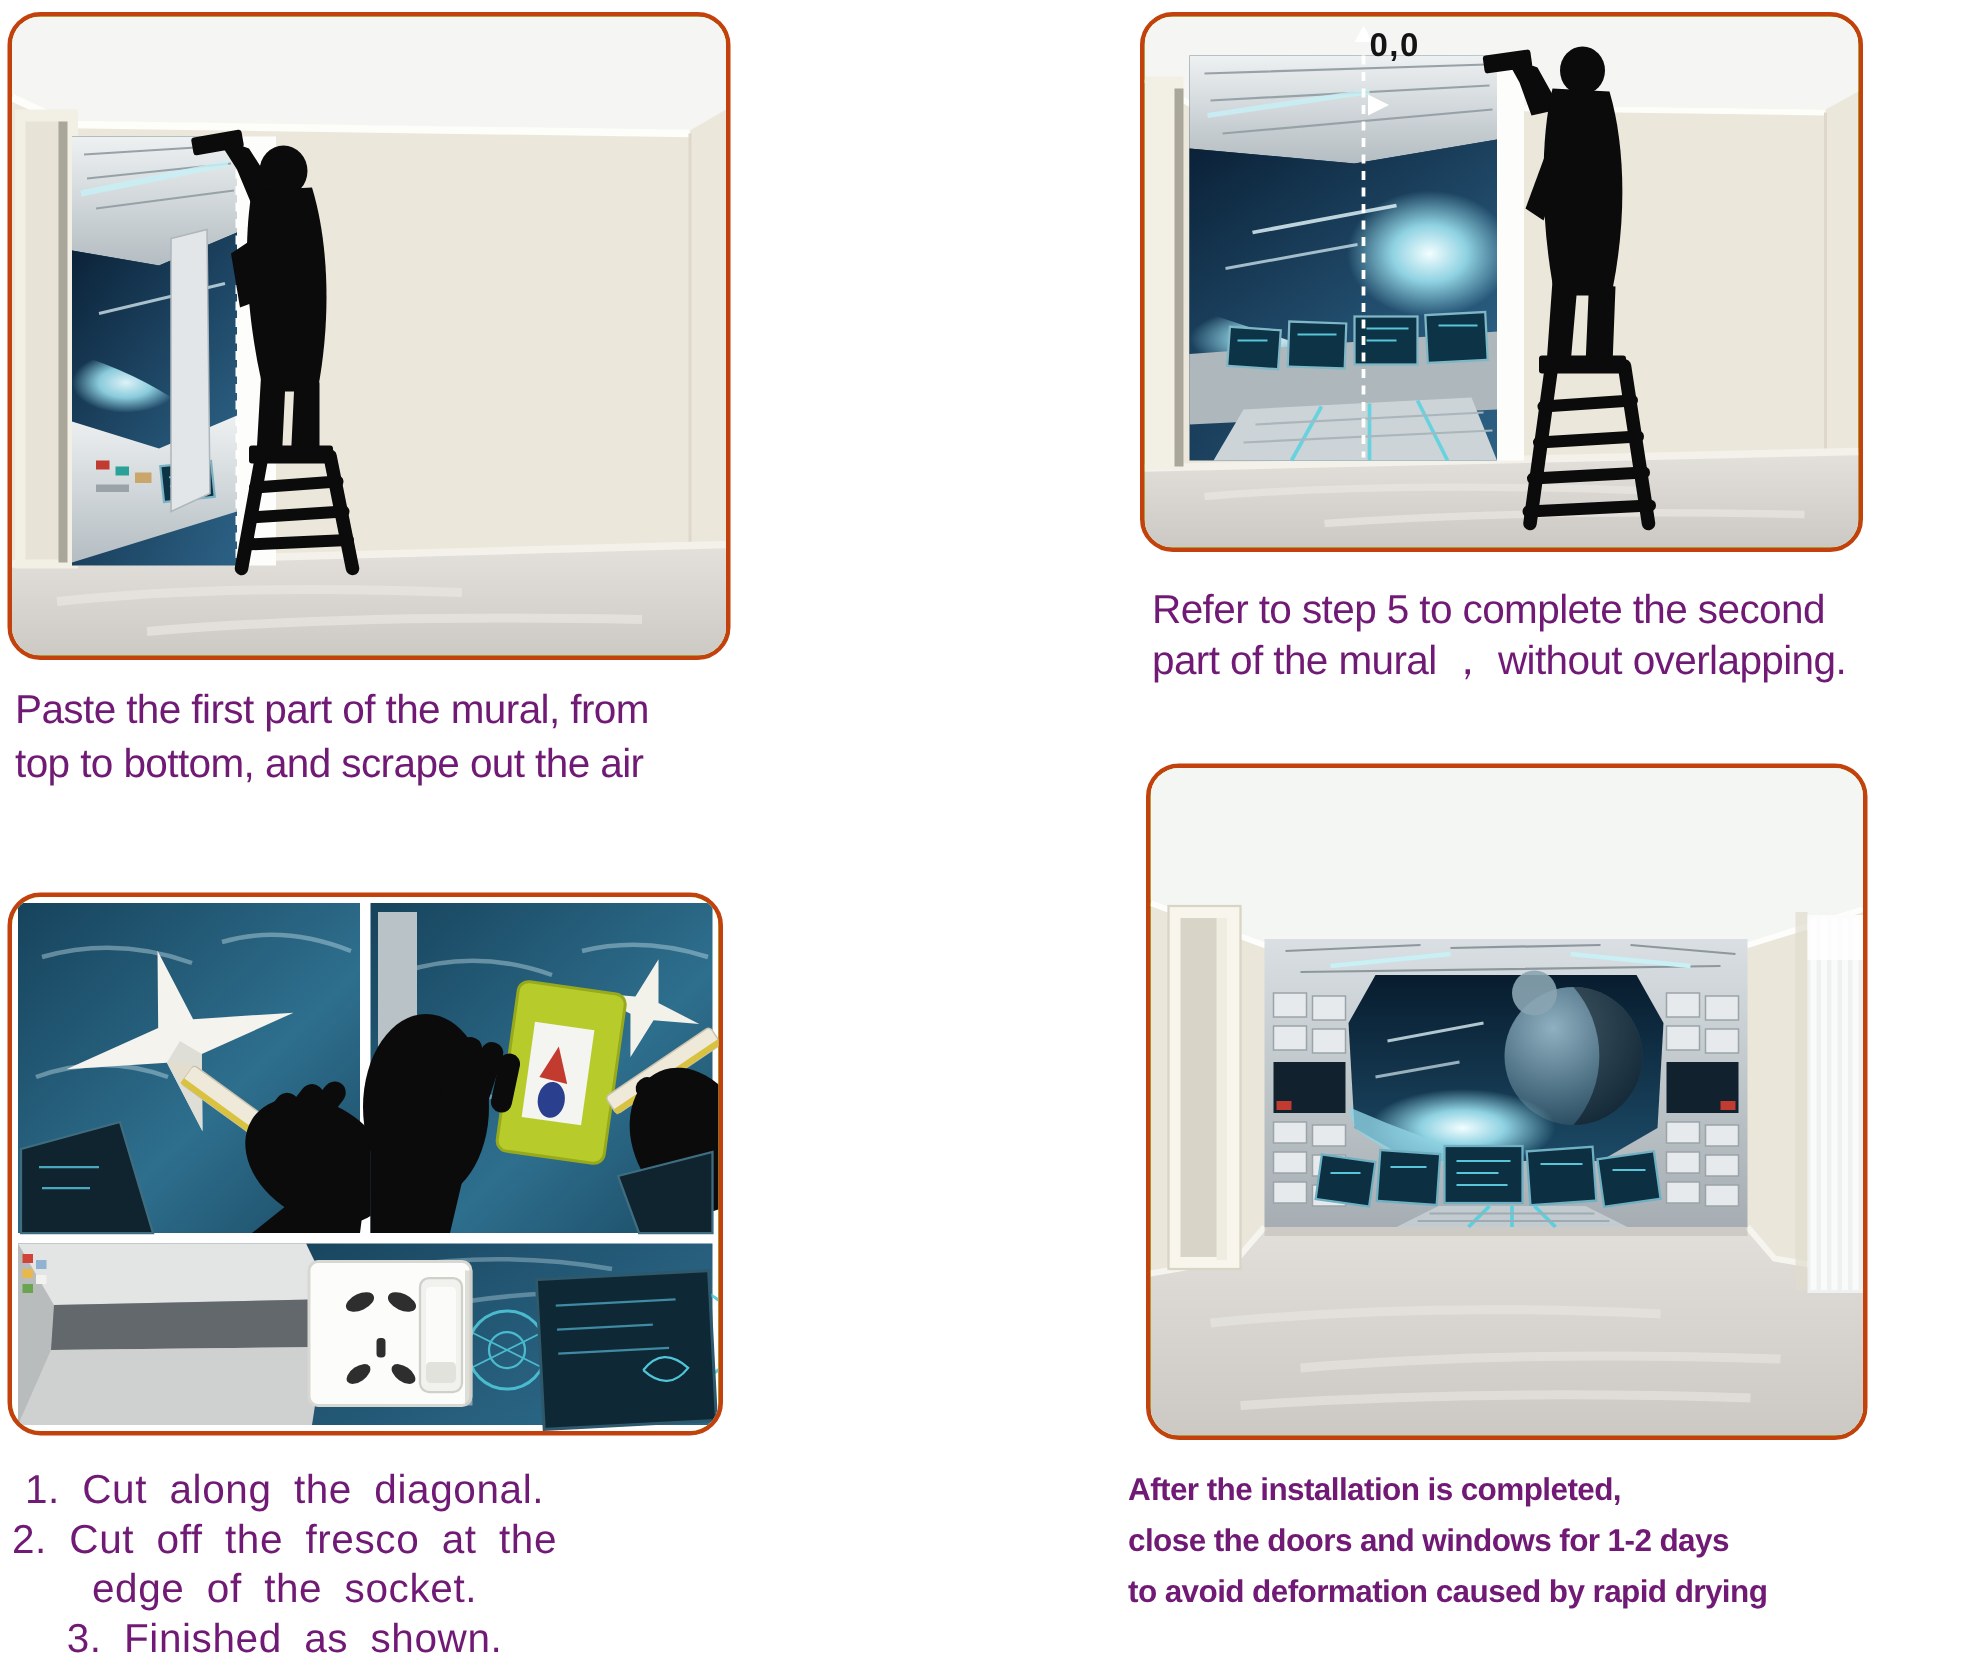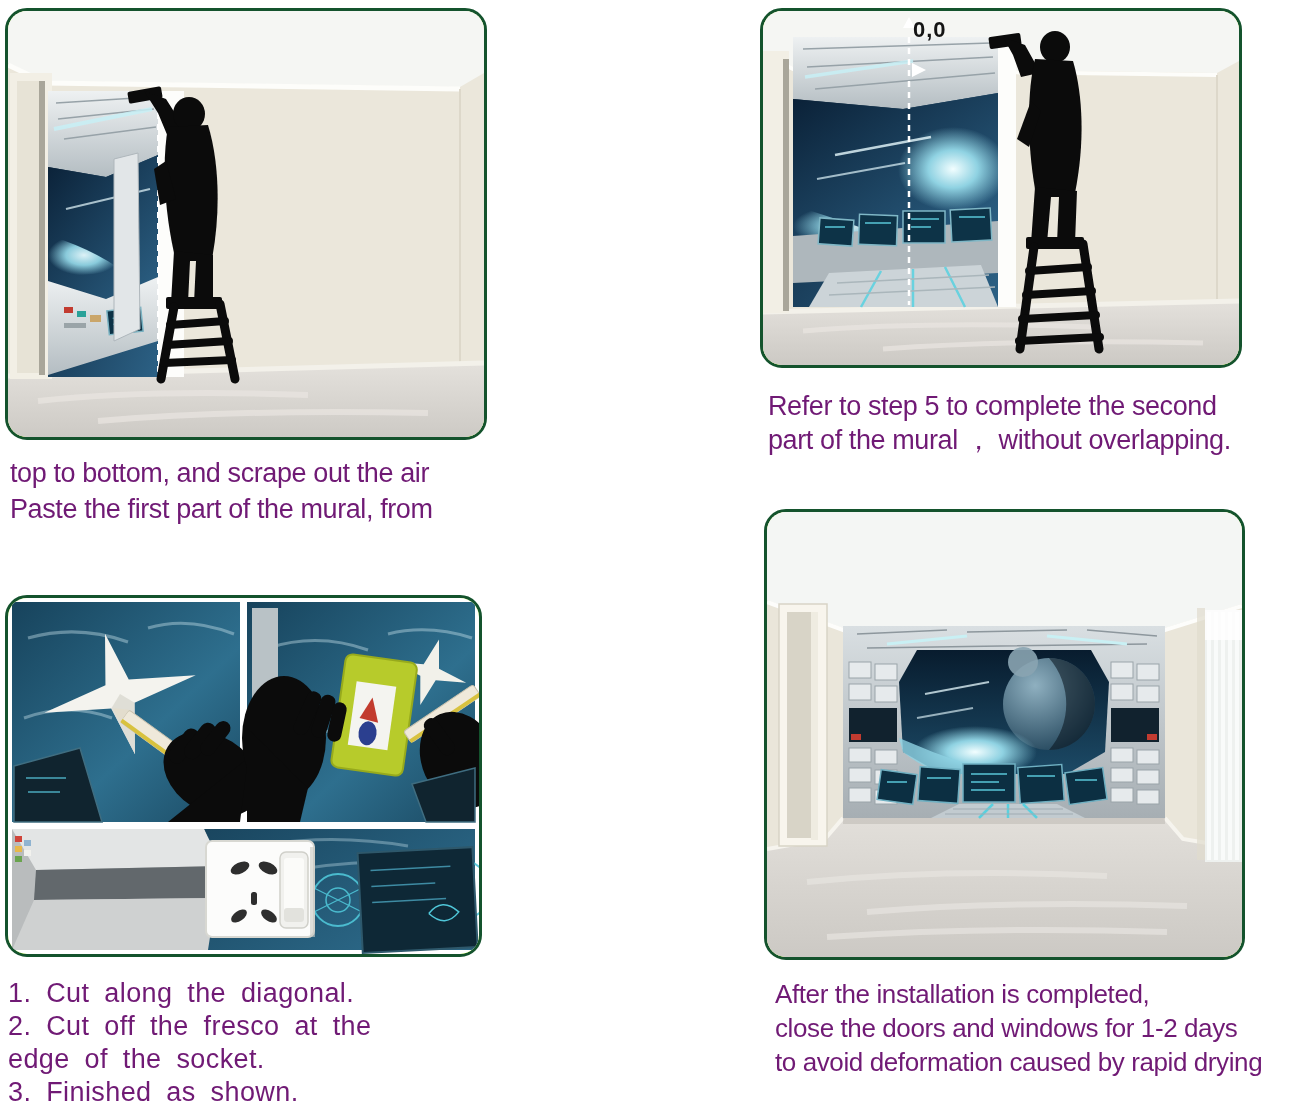--- a/index.html
+++ b/index.html
@@ -1,30 +1,30 @@
 <!DOCTYPE html>
 <html><head>
 <meta charset="utf-8">
 <style>
   html,body{margin:0;padding:0;background:#ffffff;}
   #stage{position:relative;width:1312px;height:1114px;background:#ffffff;overflow:hidden;
          font-family:"Liberation Sans",sans-serif;color:#1c1c1c;}
-  .panel{position:absolute;border:3px solid #14532d;border-radius:22px;overflow:hidden;
+  .panel{position:absolute;border:3px solid #c2410c;border-radius:22px;overflow:hidden;
          background:#84cc16;box-sizing:border-box;}
   .panel svg{display:block;width:100%;height:100%;}
   #panel-step1{left:5px;top:8px;width:482px;height:432px;}
   #panel-step2{left:760px;top:8px;width:482px;height:360px;}
   #panel-step3{left:5px;top:595px;width:477px;height:362px;}
   #panel-step4{left:764px;top:509px;width:481px;height:451px;}
   .caption{position:absolute;font-size:27px;line-height:36px;letter-spacing:-0.4px;
            color:#701a75;white-space:nowrap;}
   #caption-step1{left:10px;top:455px;}
   #caption-step2{left:768px;top:389px;line-height:34px;}
-  #caption-step3{left:8px;top:977px;line-height:33px;word-spacing:7px;letter-spacing:0.4px;}
-  #caption-step4{left:775px;top:977px;line-height:34px;font-size:26px;}
+  #caption-step3{left:8px;top:977px;line-height:33px;word-spacing:7px;letter-spacing:0.4px;text-align:center;}
+  #caption-step4{left:752px;top:977px;line-height:34px;font-size:21px;font-weight:bold;}
   .origin-label{position:absolute;left:150px;top:6px;font-size:22px;font-weight:700;
                 color:#141414;letter-spacing:1px;}
 </style>
 </head>
 <body>
 
 <div id="stage">
 
   <div class="panel" id="panel-step1">
     <svg viewBox="0 0 476 426" preserveAspectRatio="none">
@@ -96,22 +96,22 @@
         <line x1="166" y1="296" x2="153" y2="368" stroke-width="9"></line>
         <line x1="212" y1="293" x2="227" y2="368" stroke-width="9"></line>
         <line x1="162" y1="314" x2="217" y2="310" stroke-width="8"></line>
         <line x1="159" y1="334" x2="221" y2="330" stroke-width="8"></line>
         <line x1="156" y1="352" x2="224" y2="349" stroke-width="8"></line>
       </g>
     </svg>
   </div>
 
   <div class="caption" id="caption-step1">
+    <div>Paste the first part of the mural, from</div>
     <div>top to bottom, and scrape out the air</div>
-    <div>Paste the first part of the mural, from</div>
   </div>
 
   <div class="panel" id="panel-step2">
     <svg viewBox="0 0 476 354" preserveAspectRatio="none">
       <defs>
         <linearGradient id="p2carpet" x1="0" y1="0" x2="0" y2="1">
           <stop offset="0" stop-color="#e4e1dc"></stop>
             <stop offset="1" stop-color="#ccc9c4"></stop>
         </linearGradient>
         <linearGradient id="p2metal" x1="0" y1="0" x2="0" y2="1">

